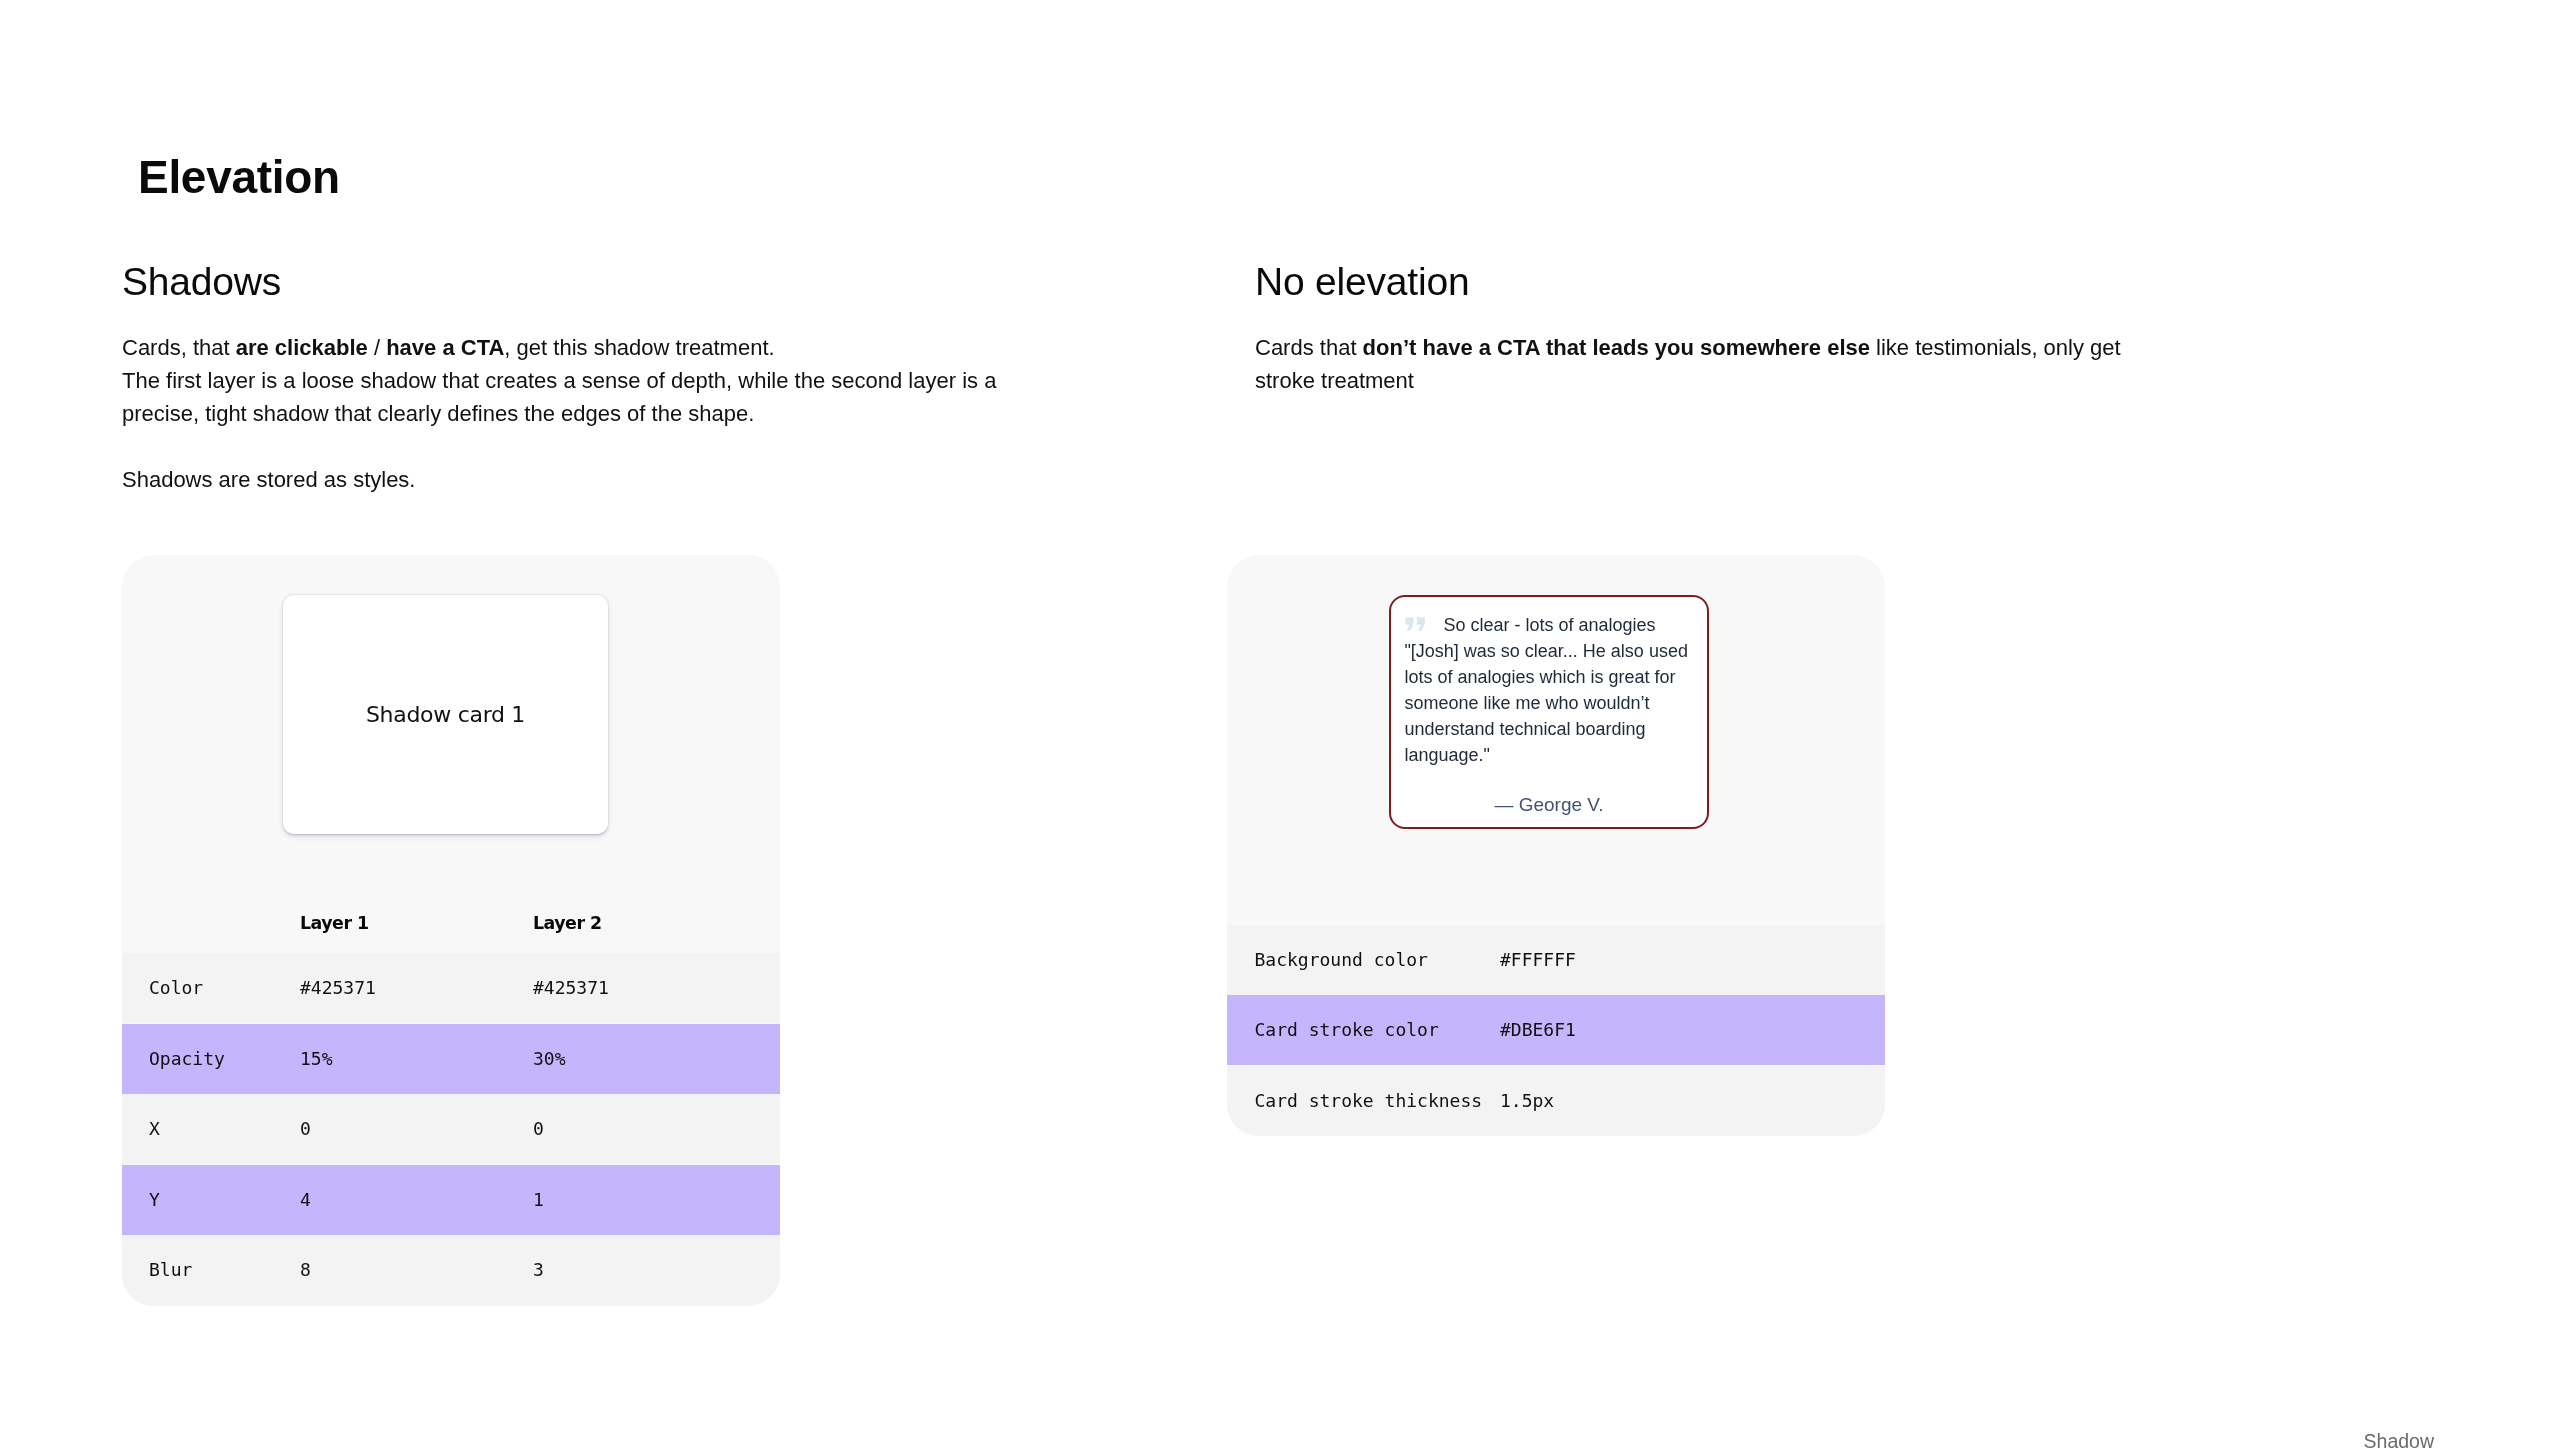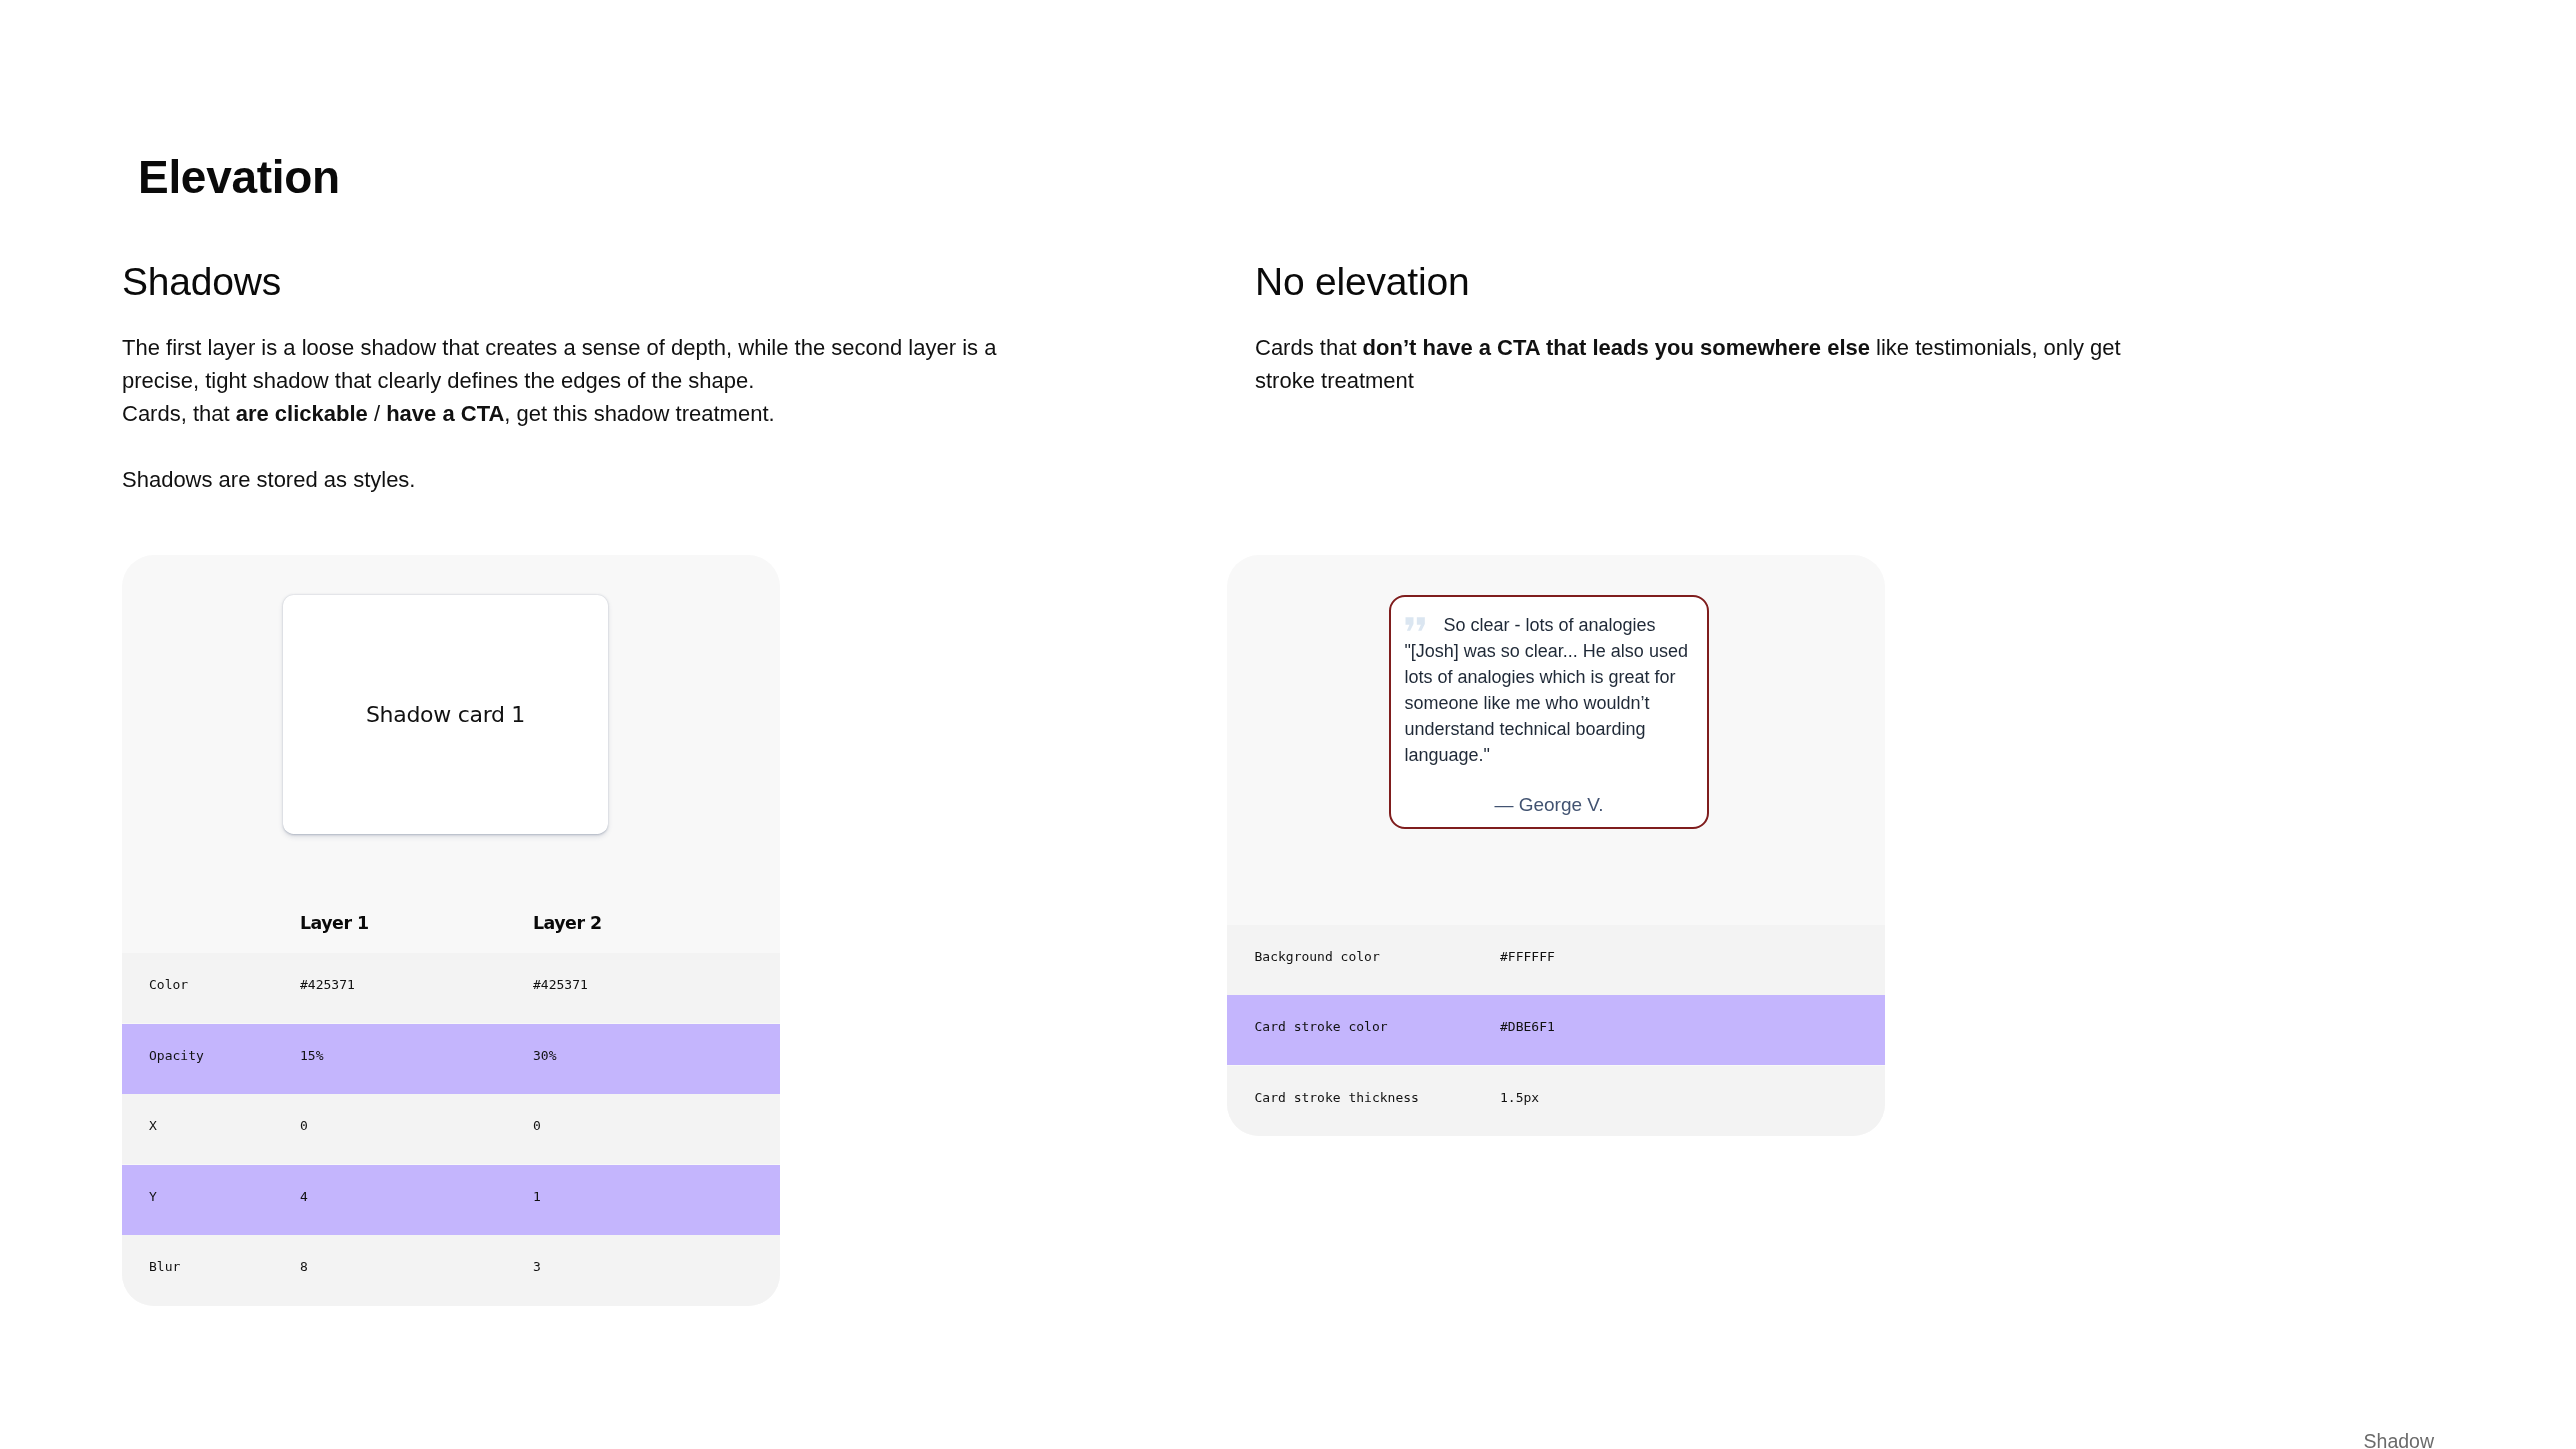--- a/index.html
+++ b/index.html
@@ -20,43 +20,43 @@
     box-shadow: 0 2.7px 5.4px rgba(66,83,113,0.15), 0 0.7px 2px rgba(66,83,113,0.30);
     display:flex; align-items:center; justify-content:center;
     font-family:"DejaVu Sans", sans-serif; font-size:22px; color:#111;
     letter-spacing:-0.3px;
   }
   .tbl-head { position:absolute; top:342px; left:0; right:0; height:56px;text-align:right; }
   .tbl-head span { position:absolute; top:16px; font-family:"DejaVu Sans", sans-serif; font-size:17.4px; font-weight:700; letter-spacing:-0.5px; }
   .row { position:absolute; left:0; right:0; height:70px; display:block; }
   .row.dark { background:#F3F3F3; }
   .row.light { background:#c4b5fd; }
-  .row span { position:absolute; top:24px; font-family:"DejaVu Sans Mono", "Liberation Mono", monospace; font-size:13px; color:#111; }
+  .row span { position:absolute; top:24px; font-family:"DejaVu Sans Mono", "Liberation Mono", monospace; font-size:18px; color:#111; }
   .testimonial {
     position:absolute; left:162px; top:40px; width:320px; height:234px;
     background:#FFFFFF; border:2px solid #7f1d1d; border-radius:16px;
     box-sizing:border-box; padding:14.8px 13.4px 0 13.4px;
     font-size:18px; line-height:26px; color:#1F2937;
   }
   .quote-icon { display:inline-block; width:23px; height:16px; vertical-align:-1.3px; margin-right:16px; }
   .quote-body { display:block; }
   .author { position:absolute; left:0; right:0; top:195px; text-align:center; color:#425371; font-size:19px; }
   .footer-label { right:142px; top:1387px; font-size:19.5px; color:#6B6B6B;margin-top:43px; }
 </style>
 </head>
 <body>
 
 <h1 class="abs page-title">Elevation</h1>
 
 <section>
   <h2 class="abs section-title" style="left:122px;">Shadows</h2>
 
   <div class="abs body-text" style="left:122px; top:331px; width:953px;">
+    <div><span>Cards, that </span><b>are clickable</b><span> / </span><b>have a CTA</b><span>, get this shadow treatment.</span></div>
     <div>The first layer is a loose shadow that creates a sense of depth, while the second layer is a precise, tight shadow that clearly defines the edges of the shape.</div>
-    <div><span>Cards, that </span><b>are clickable</b><span> / </span><b>have a CTA</b><span>, get this shadow treatment.</span></div>
     <div style="height:33px;"></div>
     <div>Shadows are stored as styles.</div>
   </div>
 
   <div class="abs panel" style="left:122px; top:555px; width:658px; height:751px;">
     <div class="shadow-card">
       <span>Shadow card 1</span>
     </div>
 
     <div class="tbl-head">

